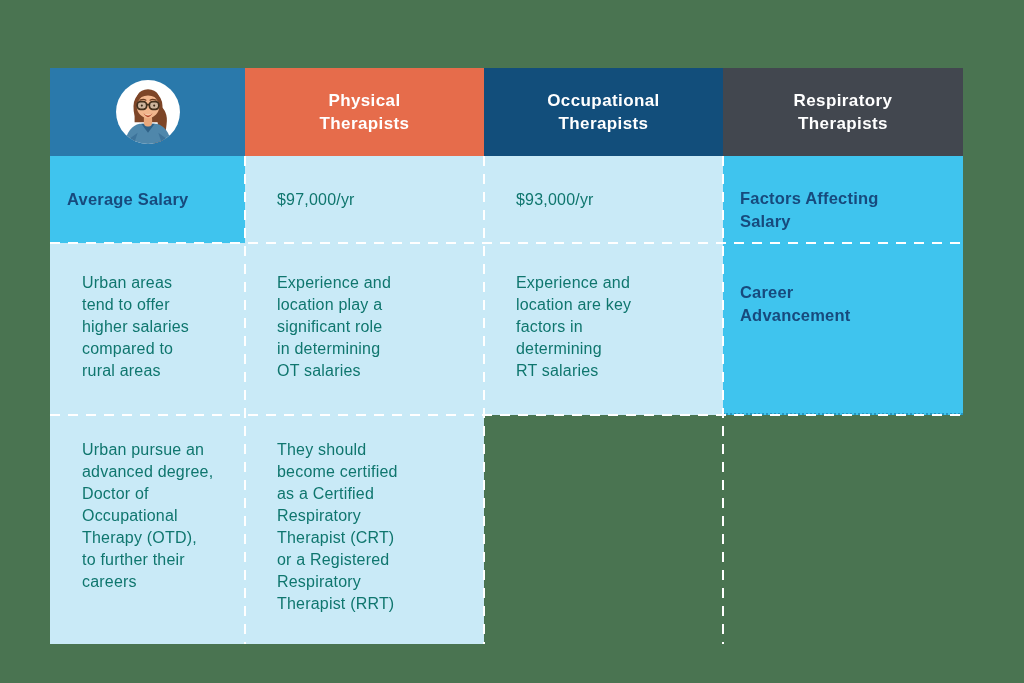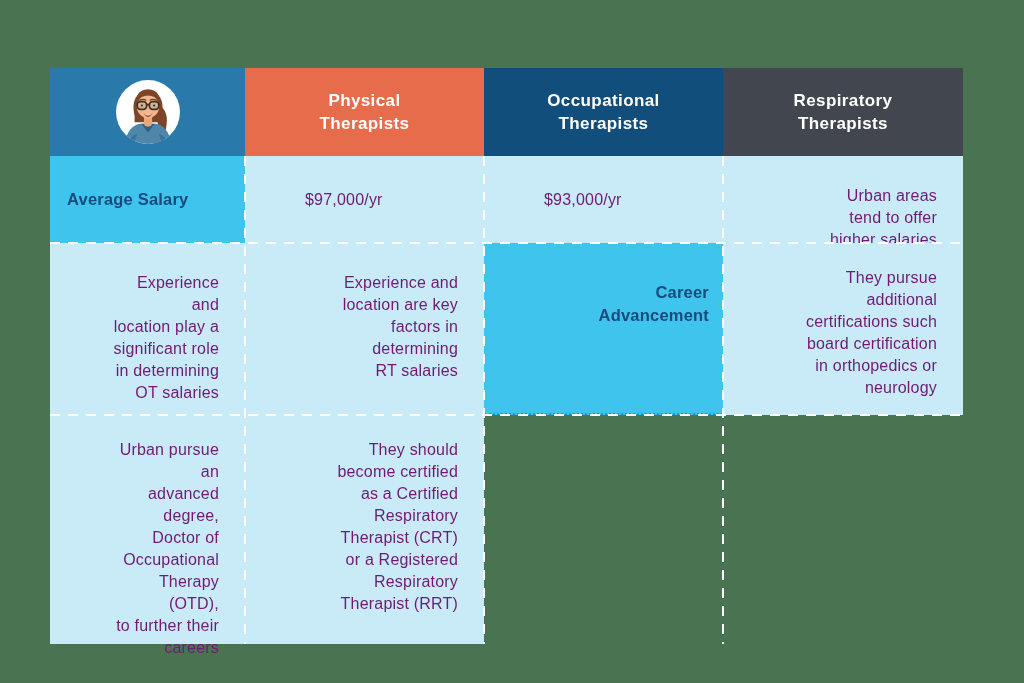--- a/index.html
+++ b/index.html
@@ -14,21 +14,21 @@
     width: 1024px; height: 683px;
   }
   .comparison-table {
     position: absolute;
     left: 50px; top: 68px;
     width: 913px; height: 668px;
     display: grid;
     grid-template-columns: 195px 239px 239px 240px;
     grid-template-rows: 88px 87px 172px 229px;
   }
-  .cell { box-sizing: border-box; text-align: right; }
+  .cell { box-sizing: border-box; }
 
   
   .corner-cell {
     background: #2a79ab;
     display: flex; align-items: center; justify-content: center;
   }
   .header-cell {
     color: #ffffff;
     font-weight: bold;
     font-size: 17px;
@@ -52,25 +52,25 @@
     white-space: pre-line;
   }
   .label-cell.v-center { display: flex; align-items: center; }
   .label-cell.pt-row2 { padding-top: 31px; }
   .label-cell.pt-row3 { padding-top: 38px; }
   .label-cell.last { border-bottom: 2px dotted rgba(9, 96, 138, 0.45); }
 
   
   .body-cell {
     background: #c9eaf7;
-    color: #701a75;
+    color: #0f766e;
     font-size: 16px;
     line-height: 22px;
     letter-spacing: 0.2px;
-    padding-left: 60px;
+    padding-left: 32px;
     padding-right: 26px;
     white-space: pre-line;
   }
   .body-cell.v-center { display: flex; align-items: center; }
   .body-cell.pt-row2 { padding-top: 29px; }
   .body-cell.pt-row3 { padding-top: 24px; }
 
   
   .h-sep {
     position: absolute; left: 0; width: 913px; height: 2px;
@@ -134,44 +134,40 @@
 Therapists</div>
     <div class="cell header-cell" style="background:#124e7b">Occupational
 Therapists</div>
     <div class="cell header-cell" style="background:#42474f">Respiratory
 Therapists</div>
 
     <div class="cell label-cell v-center">Average Salary</div>
     <div class="cell body-cell v-center">$97,000/yr</div>
     <div class="cell body-cell v-center">$93,000/yr</div>
 
+    <div class="cell label-cell pt-row2">Factors Affecting
+Salary</div>
     <div class="cell body-cell pt-row2">Urban areas
 tend to offer
 higher salaries
 compared to
 rural areas</div>
     <div class="cell body-cell pt-row2">Experience and
 location play a
 significant role
 in determining
 OT salaries</div>
     <div class="cell body-cell pt-row2">Experience and
 location are key
 factors in
 determining
 RT salaries</div>
 
     <div class="cell label-cell pt-row3 last">Career
 Advancement</div>
-    <div class="cell body-cell pt-row3">They pursue
-additional
-certifications such
-board certification
-in orthopedics or
-neurology</div>
     <div class="cell body-cell pt-row3">Urban pursue an
 advanced degree,
 Doctor of
 Occupational
 Therapy (OTD),
 to further their
 careers</div>
     <div class="cell body-cell pt-row3">They should
 become certified
 as a Certified

